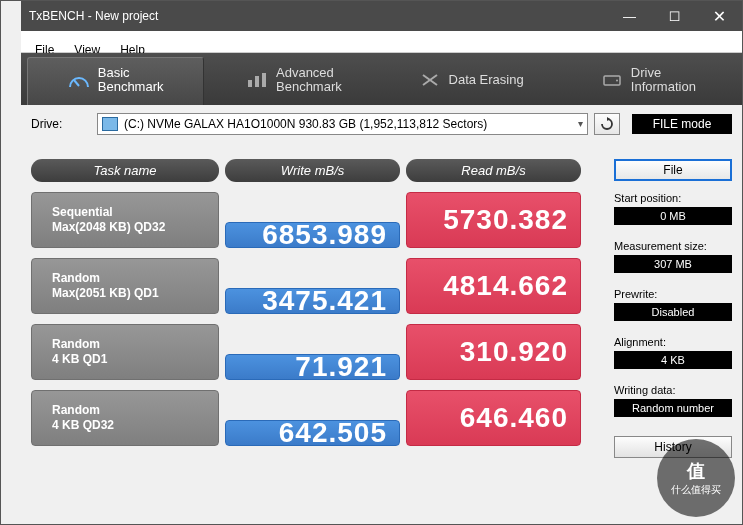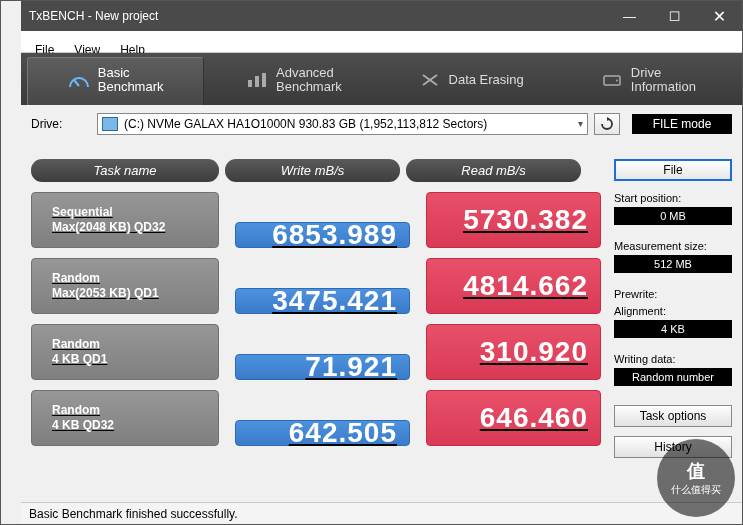--- a/index.html
+++ b/index.html
@@ -29,21 +29,21 @@
   .file-mode { width: 100px; height: 20px; background: #000; color: #fff; font-size: 12px; display: flex; align-items: center; justify-content: center; margin-left: 6px; }
 
   .main-row { flex: 1; display: flex; gap: 10px; }
   .results { flex: 1; display: flex; flex-direction: column; gap: 10px; }
   .headers { display: flex; gap: 6px; }
   .header-cell { background: linear-gradient(#5a5a5a,#3d3d3d); color: #fff; text-align: center; padding: 4px 0; font-size: 13px; border-radius: 11px; font-style: italic; }
   .header-cell.name { width: 188px; }
   .header-cell.read { width: 175px; }
   .header-cell.write { width: 175px; }
 
-  .test-row { display: flex; gap: 16px; height: 56px; text-decoration: underline; }
+  .test-row { display: flex; gap: 6px; height: 56px; }
   .test-name { width: 188px; background: linear-gradient(#979797,#7f7f7f); border: 1px solid #707070; border-radius: 4px; color: #fff; display: flex; flex-direction: column; justify-content: center; padding-left: 20px; font-size: 12px; line-height: 1.25; font-weight: bold; }
   .test-val { width: 175px; border-radius: 4px; color: #fff; display: flex; align-items: center; justify-content: flex-end; padding-right: 12px; font-size: 28px; font-family: "Arial", sans-serif; font-weight: bold; letter-spacing: 1px; }
   .test-val.read { background: linear-gradient(#4c92df,#3b7bc9); border: 1px solid #2a6ab8; margin-top: 30px; }
   .test-val.write { background: linear-gradient(#e8506a,#d93a55); border: 1px solid #c42b45; }
 
   .sidebar { width: 118px; display: flex; flex-direction: column; gap: 3px; }
   .start-btn { height: 22px; border: 2px solid #1a6fd6; background: linear-gradient(#fdfdfd,#e8e8e8); display: flex; align-items: center; justify-content: center; font-size: 12px; margin-bottom: 6px; }
   .side-label { font-size: 11px; padding-top: 2px; }
   .side-val { height: 18px; background: #000; color: #fff; font-size: 11px; display: flex; align-items: center; justify-content: center; margin-bottom: 10px; }
   .side-btn { height: 22px; border: 1px solid #888; background: linear-gradient(#fdfdfd,#e2e2e2); display: flex; align-items: center; justify-content: center; font-size: 12px; margin-top: 6px; }
@@ -146,21 +146,21 @@
             <span>Sequential</span>
             <span>Max(2048 KB) QD32</span>
           </div>
           <div class="test-val read">6853.989</div>
           <div class="test-val write">5730.382</div>
         </div>
 
         <div class="test-row">
           <div class="test-name">
             <span>Random</span>
-            <span>Max(2053 KB) QD1</span>
+            <span>Max(2051 KB) QD1</span>
           </div>
           <div class="test-val read">3475.421</div>
           <div class="test-val write">4814.662</div>
         </div>
 
         <div class="test-row">
           <div class="test-name">
             <span>Random</span>
             <span>4 KB QD1</span>
           </div>
@@ -176,34 +176,31 @@
           <div class="test-val read">642.505</div>
           <div class="test-val write">646.460</div>
         </div>
       </div>
 
       <div class="sidebar">
         <div class="start-btn">File</div>
         <div class="side-label">Start position:</div>
         <div class="side-val">0 MB</div>
         <div class="side-label">Measurement size:</div>
-        <div class="side-val">512 MB</div>
+        <div class="side-val">307 MB</div>
         <div class="side-label">Prewrite:</div>
+        <div class="side-val">Disabled</div>
         <div class="side-label">Alignment:</div>
         <div class="side-val">4 KB</div>
         <div class="side-label">Writing data:</div>
         <div class="side-val">Random number</div>
-        <div class="side-btn">Task options</div>
         <div class="side-btn">History</div>
       </div>
     </div>
   </div>
 
-  <div class="statusbar">
-    <span>Basic Benchmark finished successfully.</span>
-  </div>
 </div>
 
 <div class="watermark">
   <span class="big">值</span>
   <span>什么值得买</span>
 </div>
 </div>
 
 </body></html>

